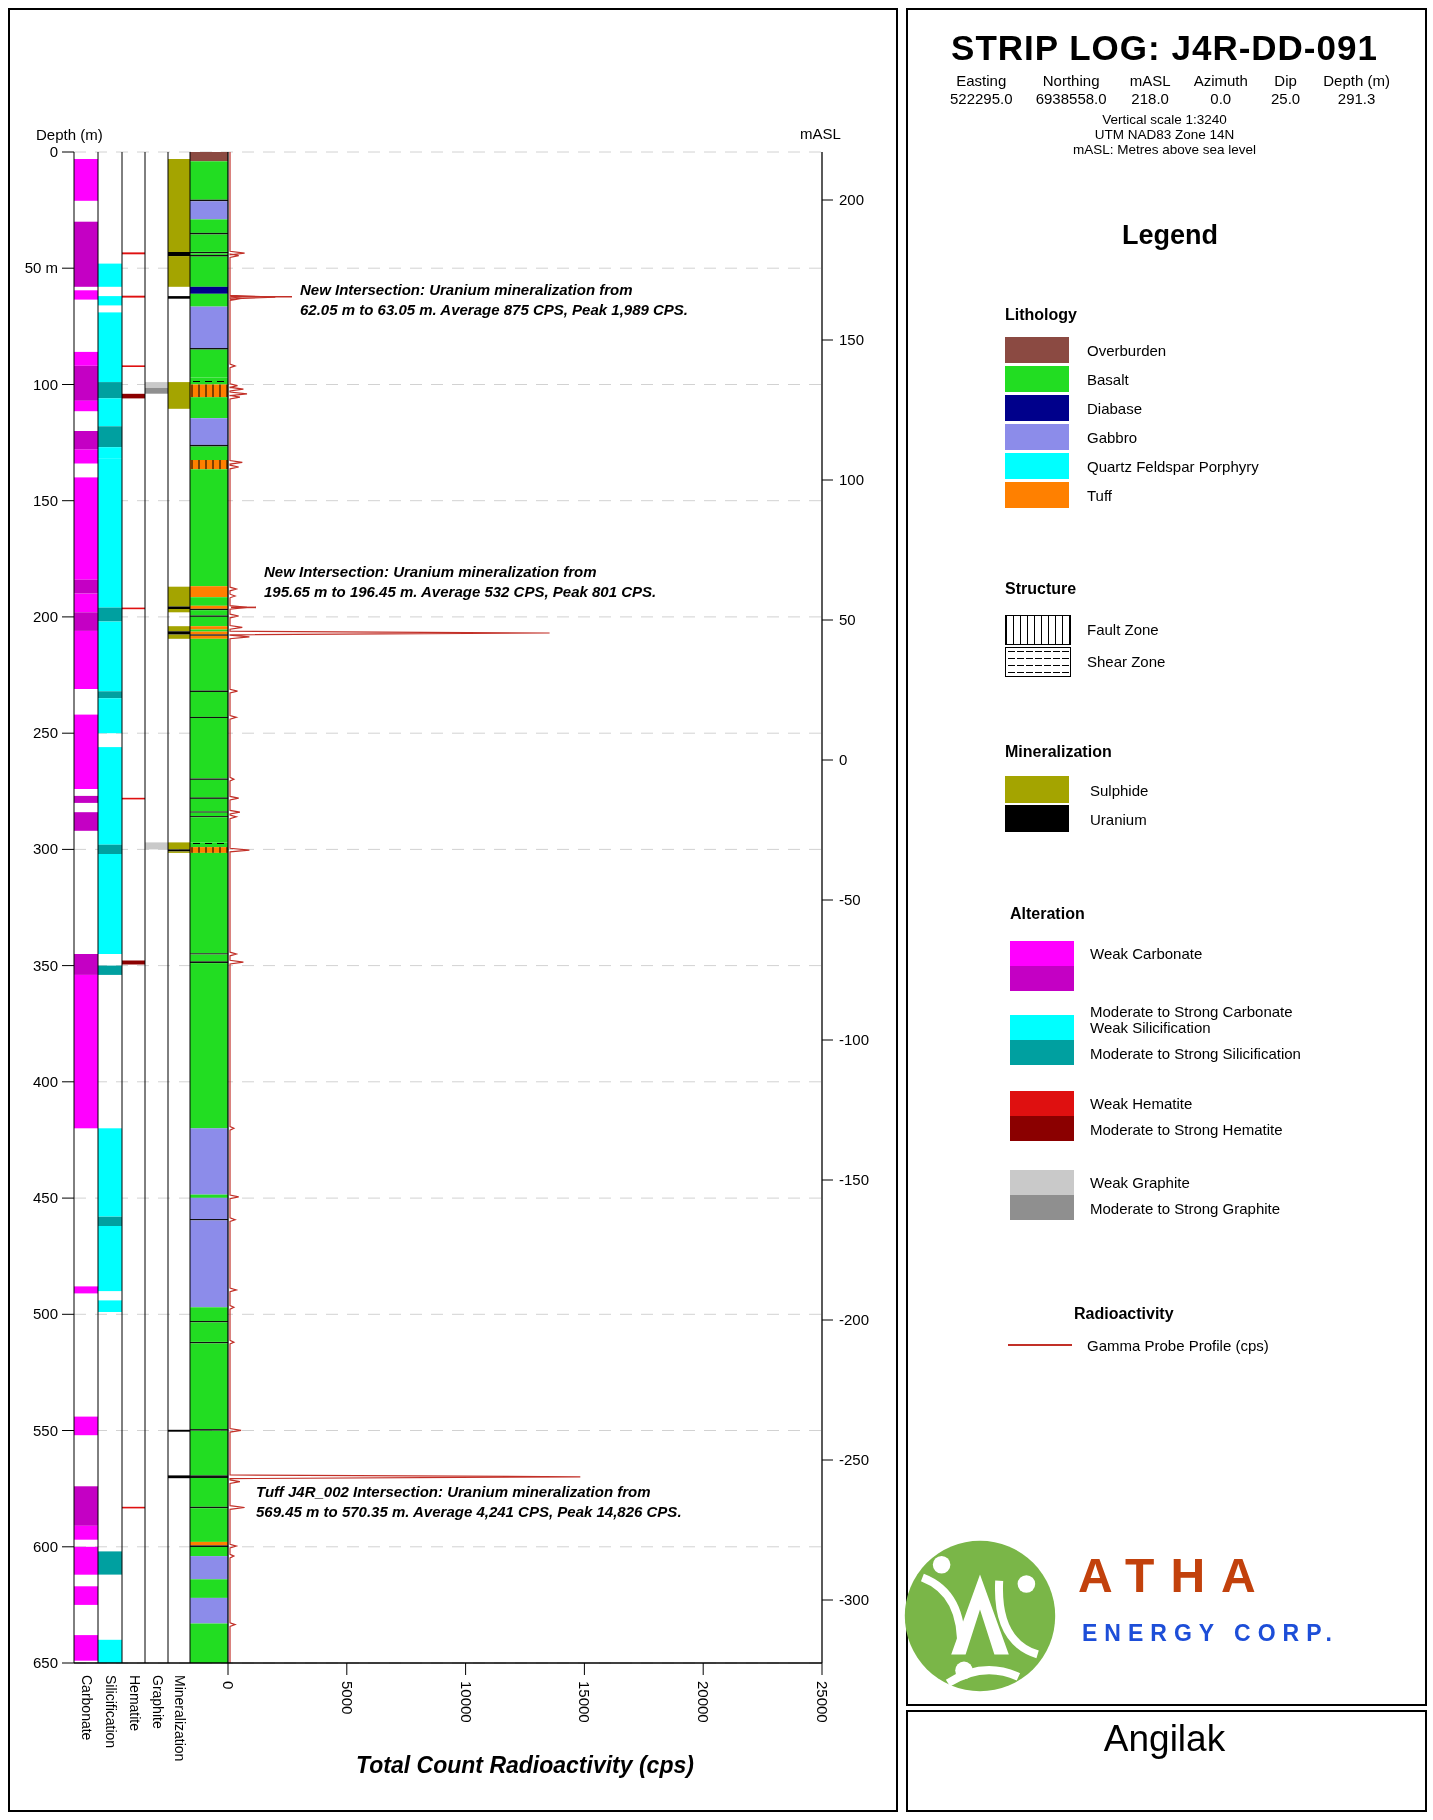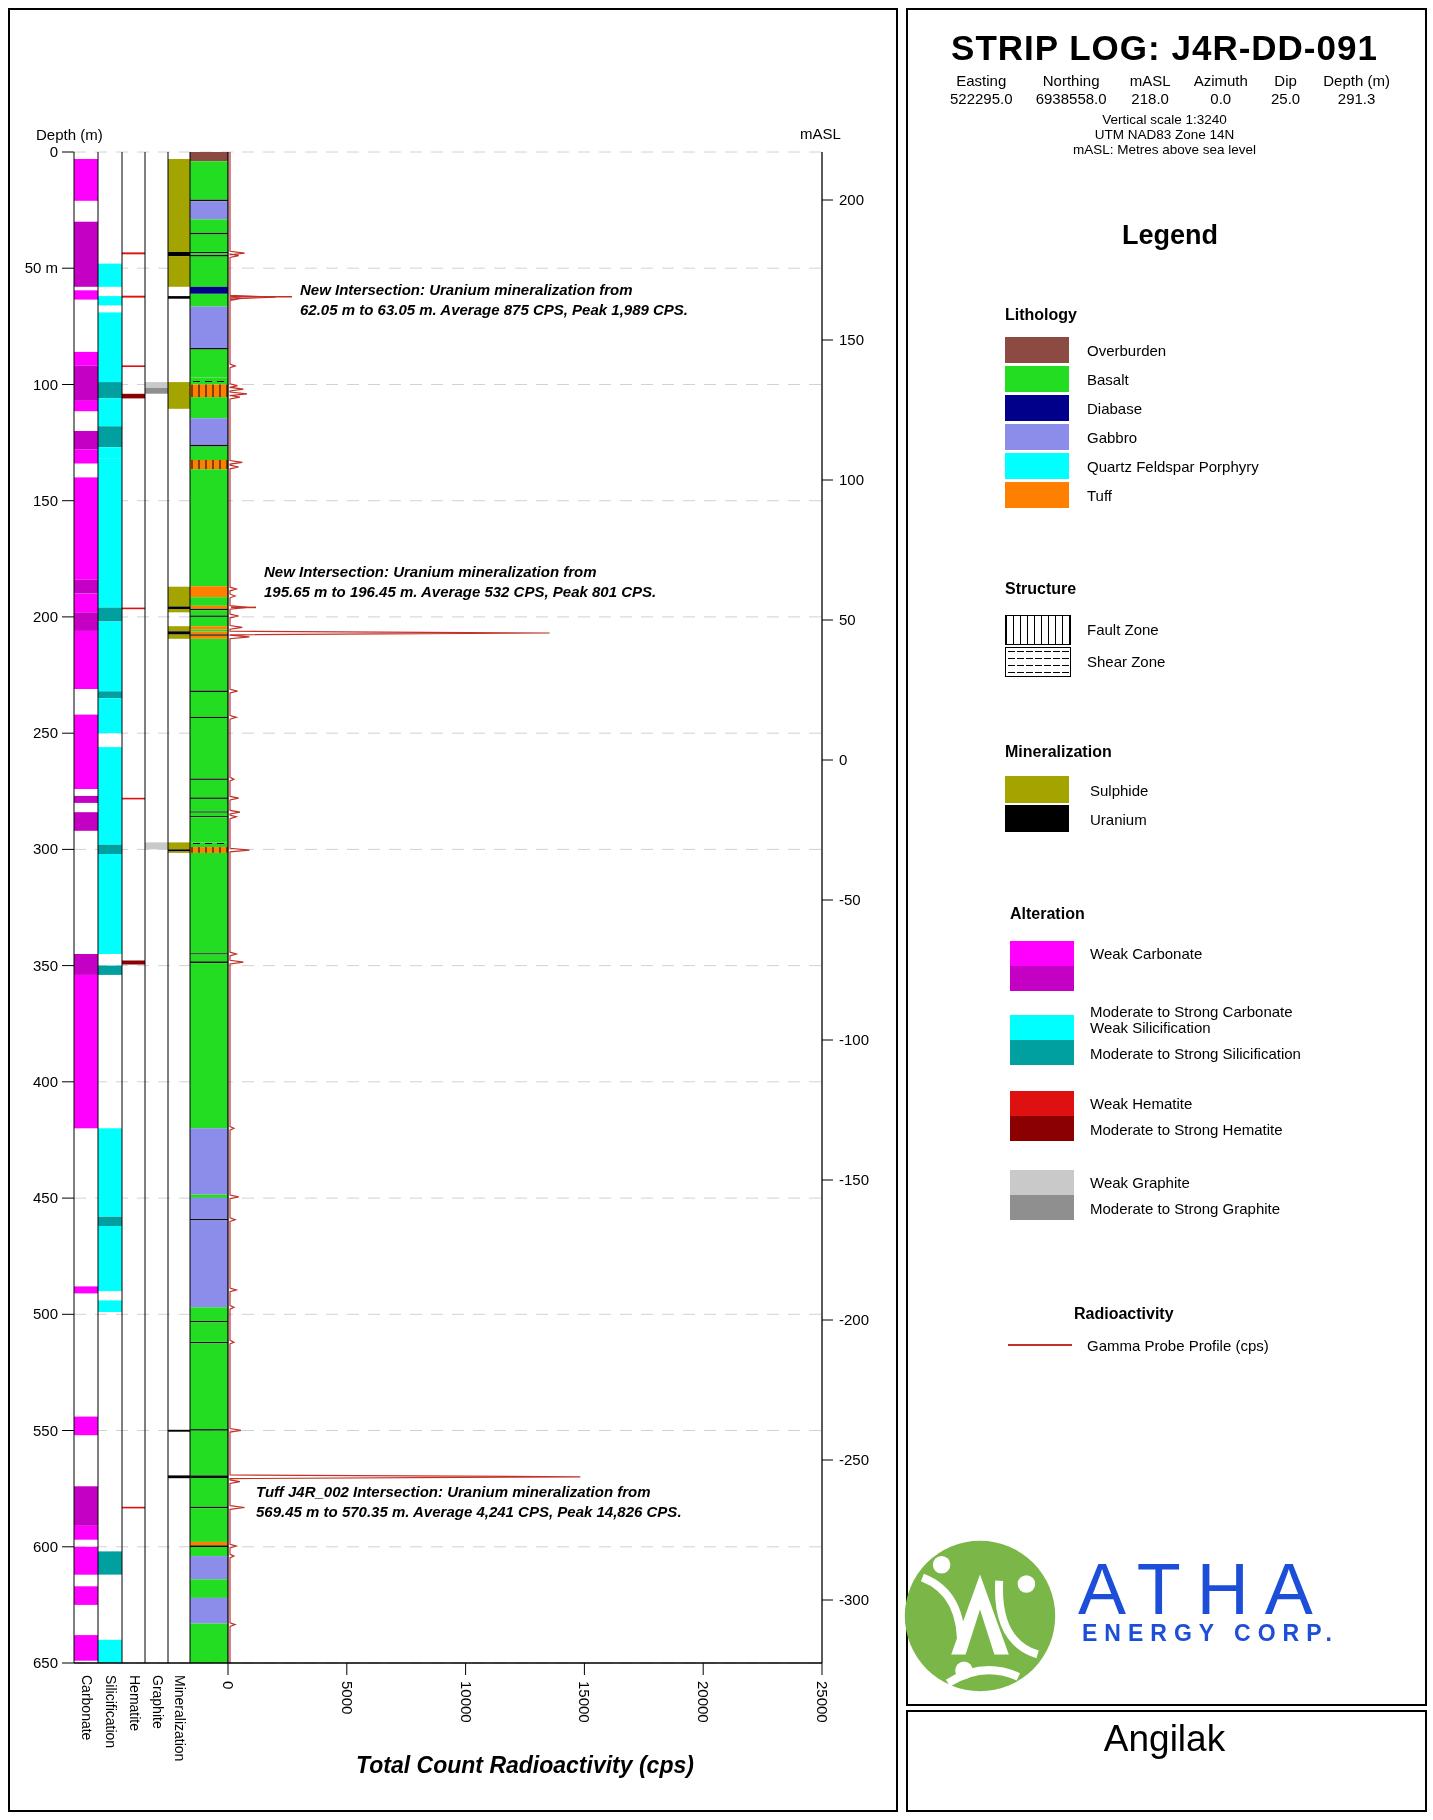--- a/index.html
+++ b/index.html
@@ -20,21 +20,21 @@
   .sec-head{position:absolute;font-size:16px;font-weight:bold;}
   .swatch{position:absolute;width:64px;border:0;}
   .swatch.bordered{border:1px solid #000;}
   .leg-label{position:absolute;font-size:15px;white-space:nowrap;}
   .pat-fault{background-image:repeating-linear-gradient(90deg,#000 0 1px,transparent 1px 7px);}
   .pat-shear{background-image:repeating-linear-gradient(90deg,#fff 0 2px,transparent 2px 9px),
              repeating-linear-gradient(180deg,transparent 0 3px,#000 3px 4px,transparent 4px 7px);}
   .axis-title-x{position:absolute;left:300px;top:1752px;width:450px;text-align:center;
                 font-size:23px;font-weight:bold;font-style:italic;}
   .small-axis-head{position:absolute;font-size:15px;}
-  #logo-atha{position:absolute;left:1078px;top:1548px;font-size:72px;font-weight:normal;letter-spacing:16px;color:#1d4ed8;}
+  #logo-atha{position:absolute;left:1078px;top:1548px;font-size:48px;font-weight:bold;letter-spacing:16px;color:#c2410c;}
   #logo-sub{position:absolute;left:1082px;top:1620px;font-size:23px;font-weight:bold;letter-spacing:7px;}
   #footer-1{position:absolute;left:906px;top:1718px;width:517px;text-align:center;font-size:37px;}
   #footer-2{position:absolute;left:906px;top:1764px;width:517px;text-align:center;font-size:32px;}
   .gamma-line-sample{position:absolute;left:1008px;top:1344px;width:64px;height:2px;}
 </style>
 </head>
 <body>
 
 <div id="canvas">
 

